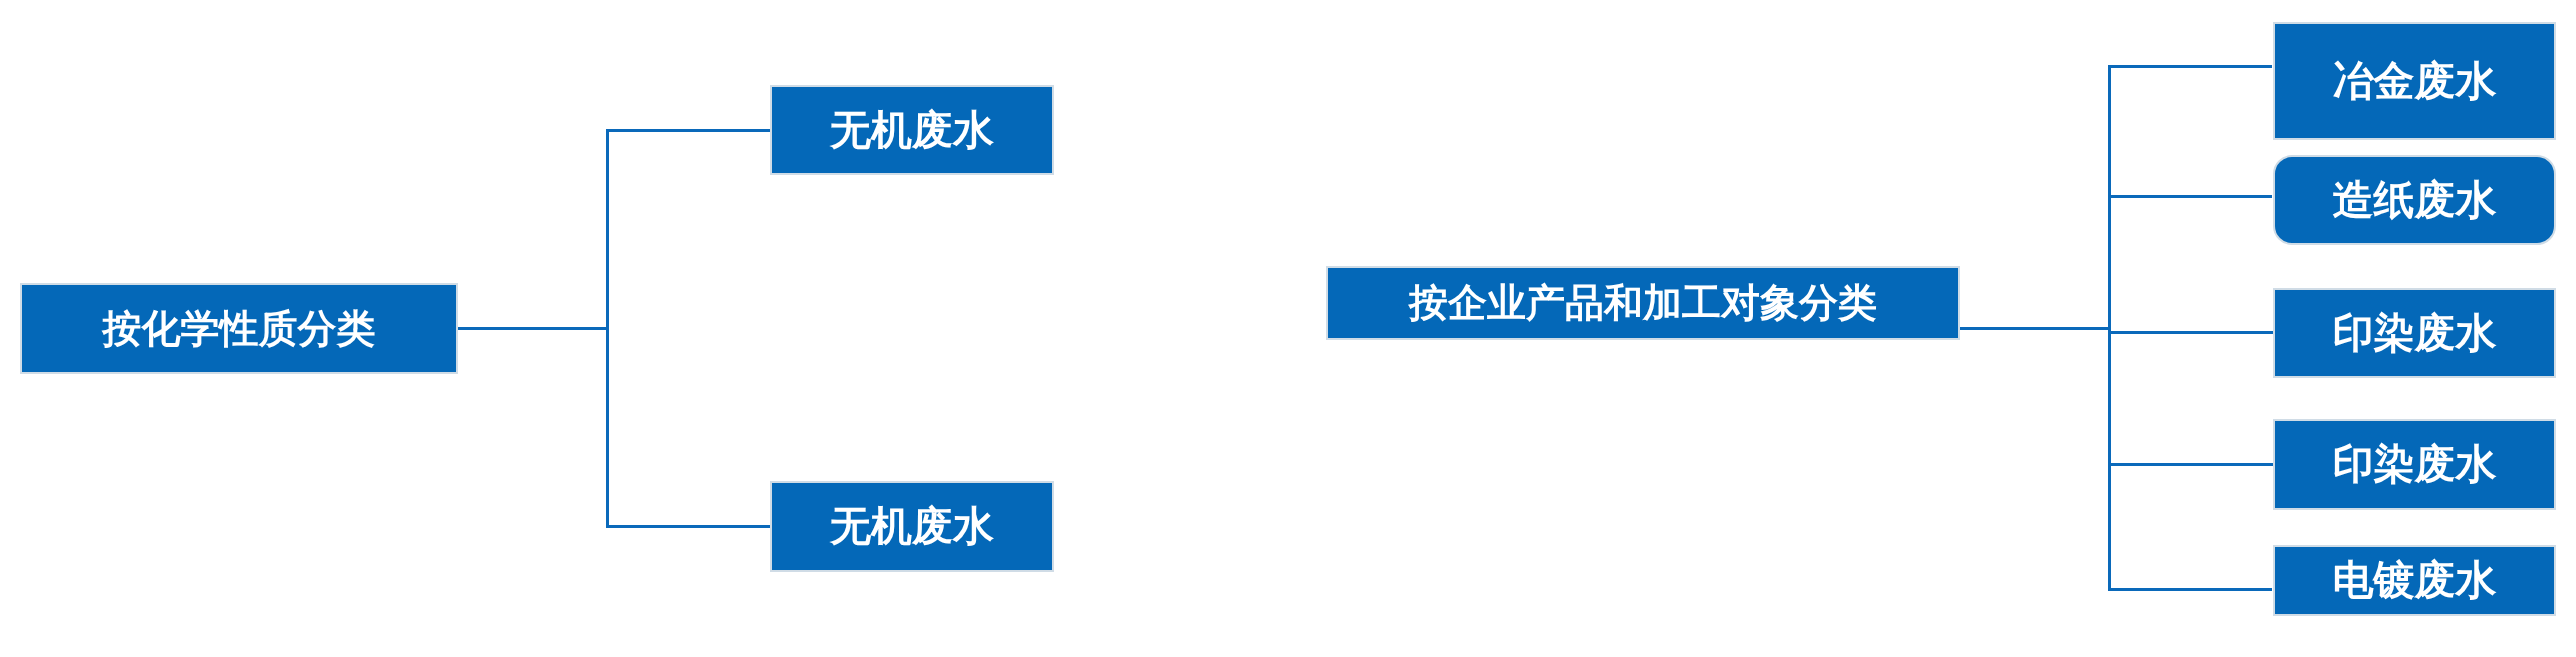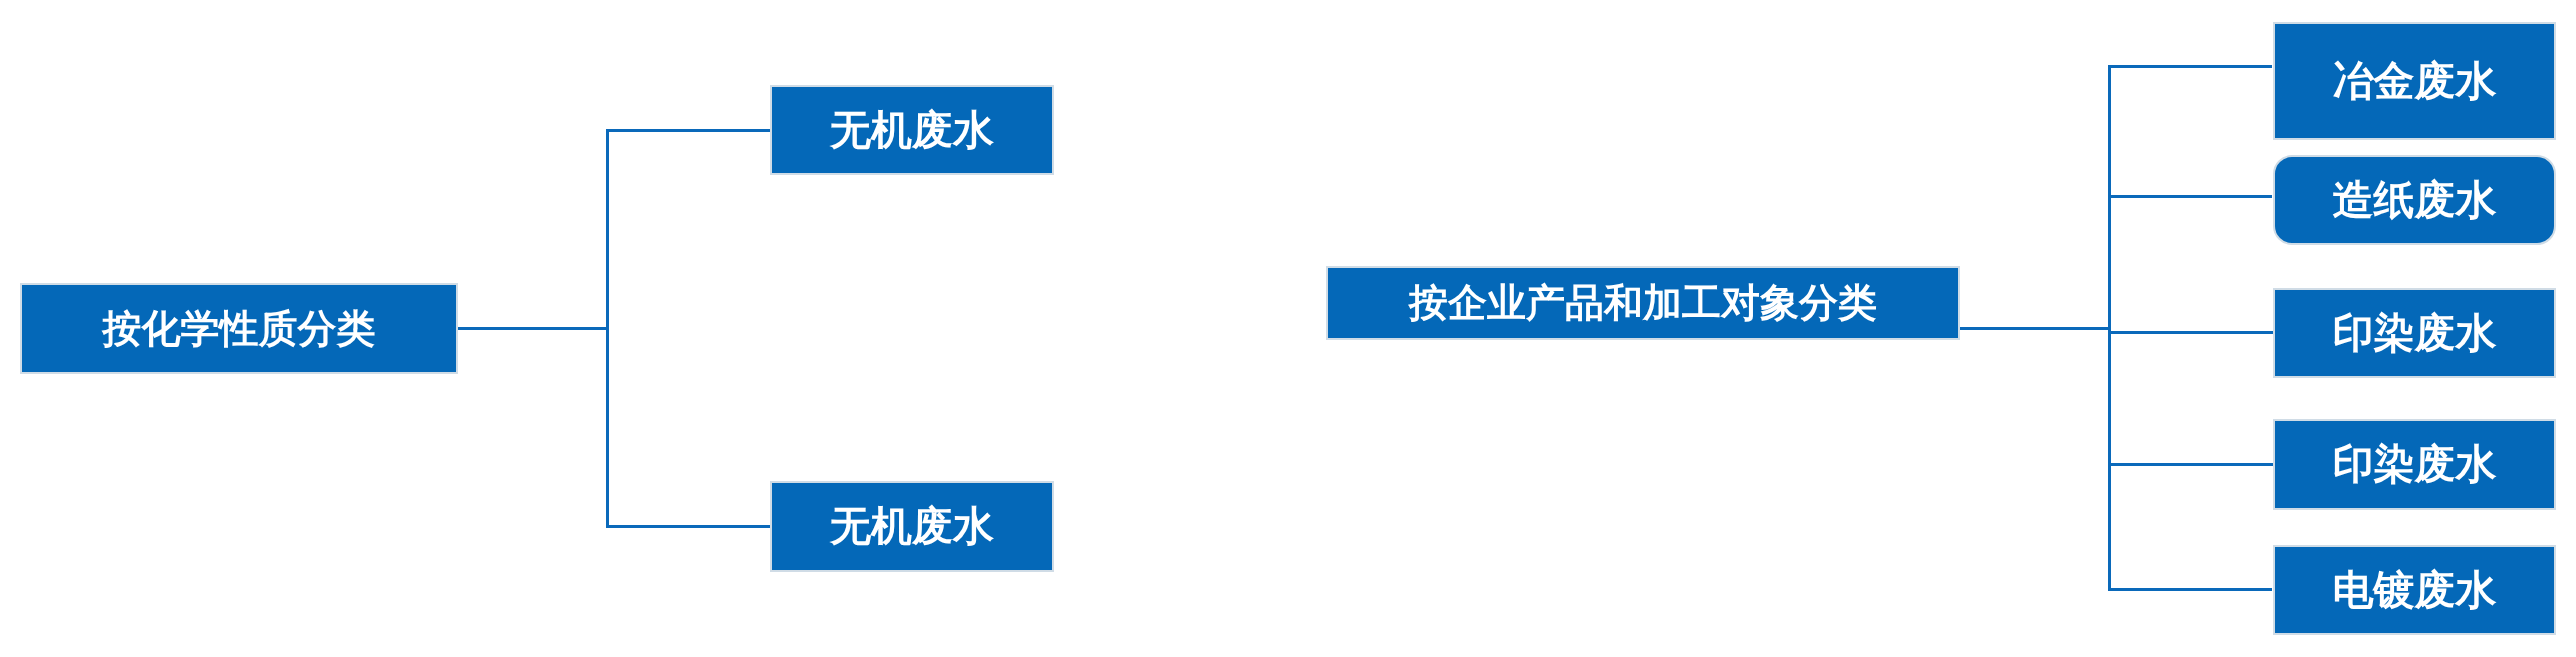--- a/index.html
+++ b/index.html
@@ -75,17 +75,17 @@
   </div>
   <div class="node" style="left:2273px; top:155px; width:283px; height:90px;border-radius:19px;">
     <span>造纸废水</span>
   </div>
   <div class="node" style="left:2273px; top:288px; width:283px; height:90px;">
     <span>印染废水</span>
   </div>
   <div class="node" style="left:2273px; top:419px; width:283px; height:91px;">
     <span>印染废水</span>
   </div>
-  <div class="node" style="left:2273px; top:545px; width:283px; height:90px;">
+  <div class="node" style="left:2273px; top:545px; width:283px; height:71px;">
     <span>电镀废水</span>
   </div>
 </div>
 
 
 </body></html>

